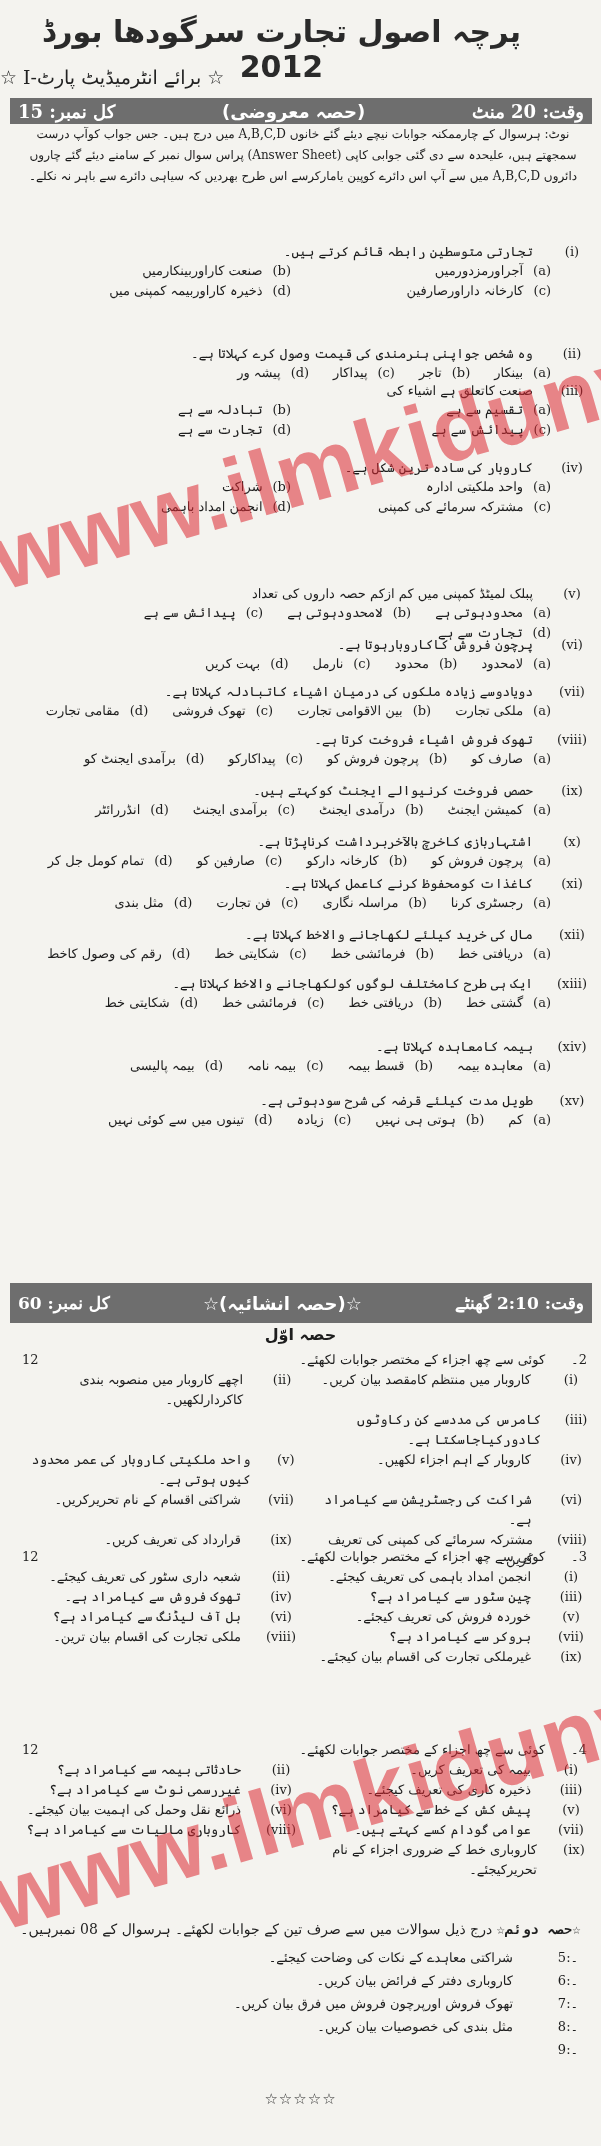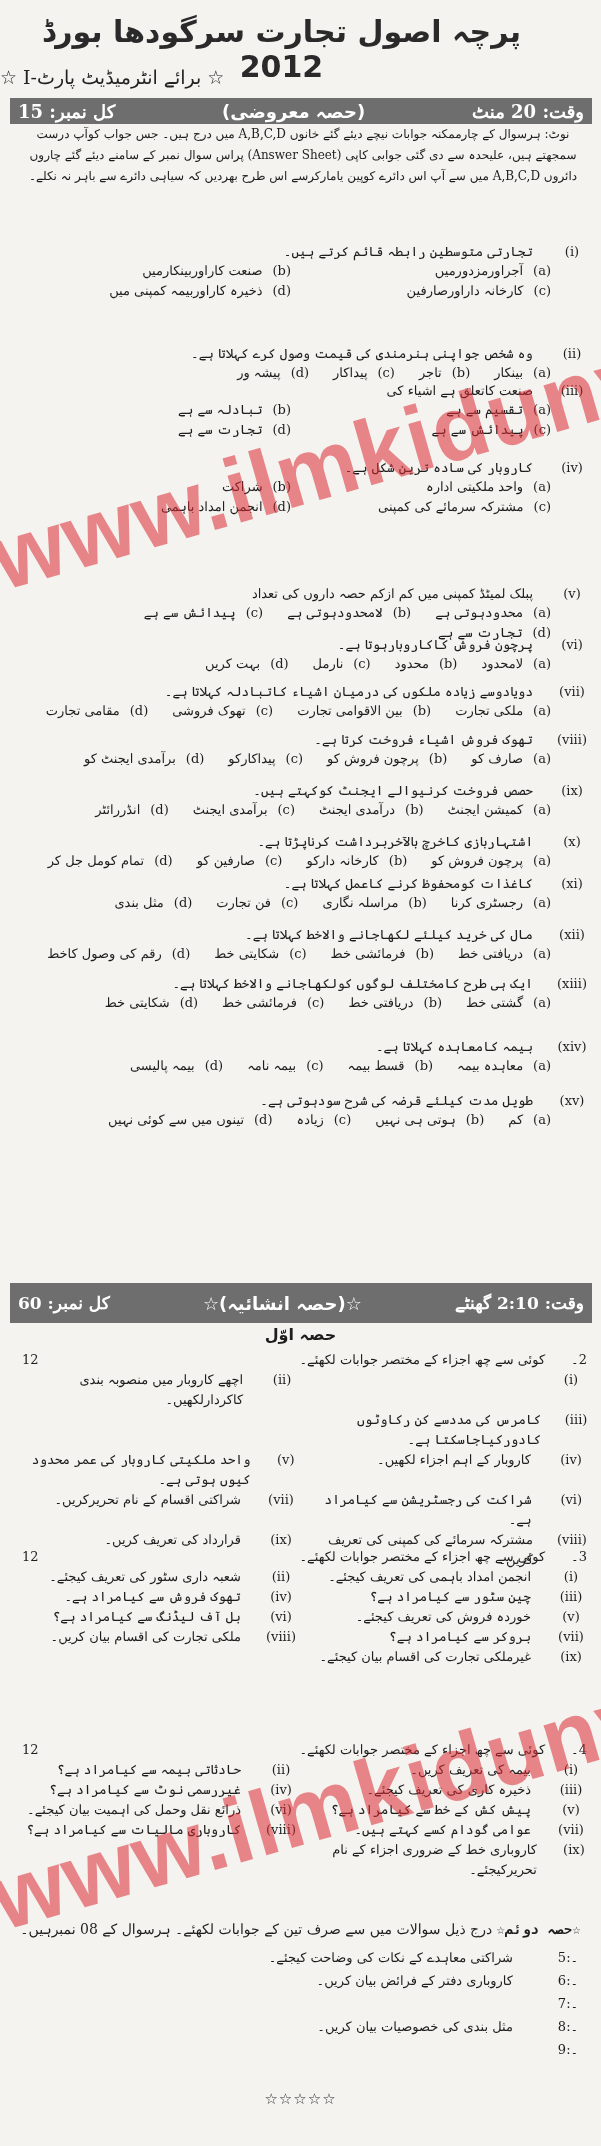--- a/index.html
+++ b/index.html
@@ -466,20 +466,21 @@
         <div class="nh">
           <span>2۔</span>
           <span>کوئی سے چھ اجزاء کے مختصر جوابات لکھئے۔</span>
         </div>
         <span>12</span>
       </div>
       <div class="pairs">
         <div class="pair">
           <div class="cell">
             <span class="rn">(i)</span>
+            <span>کاروبار میں منتظم کامقصد بیان کریں۔</span>
           </div>
           <div class="cell">
             <span class="rn">(ii)</span>
             <span>اچھے کاروبار میں منصوبہ بندی کاکردارلکھیں۔</span>
           </div>
         </div>
         <div class="pair">
           <div class="cell">
             <span class="rn">(iii)</span>
             <span>کامرس کی مددسے کن رکاوٹوں کادورکیاجاسکتا ہے۔</span>
@@ -556,21 +557,21 @@
             <span>بل آف لیڈنگ سے کیامراد ہے؟</span>
           </div>
         </div>
         <div class="pair">
           <div class="cell">
             <span class="rn">(vii)</span>
             <span>بروکر سے کیامراد ہے؟</span>
           </div>
           <div class="cell">
             <span class="rn">(viii)</span>
-            <span>ملکی تجارت کی اقسام بیان کریں۔</span>
+            <span>ملکی تجارت کی اقسام بیان ترین۔</span>
           </div>
         </div>
         <div class="pair">
           <div class="cell">
             <span class="rn">(ix)</span>
             <span>غیرملکی تجارت کی اقسام بیان کیجئے۔</span>
           </div>
         </div>
       </div>
     </div>
@@ -641,20 +642,21 @@
       <div class="row">
         <span class="rn">5:۔</span>
         <span>شراکتی معاہدے کے نکات کی وضاحت کیجئے۔</span>
       </div>
       <div class="row">
         <span class="rn">6:۔</span>
         <span>کاروباری دفتر کے فرائض بیان کریں۔</span>
       </div>
       <div class="row">
         <span class="rn">7:۔</span>
+        <span>تھوک فروش اورپرچون فروش میں فرق بیان کریں۔</span>
       </div>
       <div class="row">
         <span class="rn">8:۔</span>
         <span>مثل بندی کی خصوصیات بیان کریں۔</span>
       </div>
       <div class="row">
         <span class="rn">9:۔</span>
       </div>
     </div>
 

